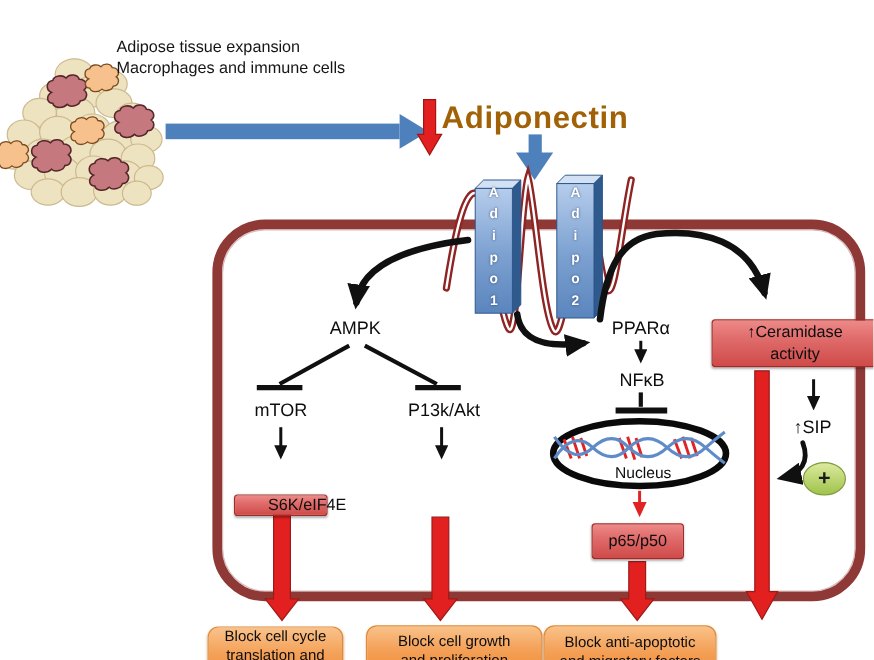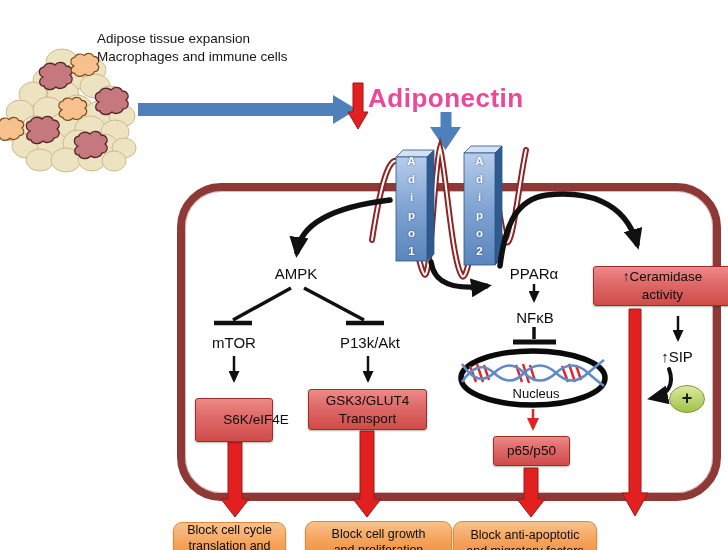--- a/index.html
+++ b/index.html
@@ -12,21 +12,21 @@
   
   .membrane{
     left:177px;top:155px;width:544px;height:318px;box-sizing:border-box;
     border:8px solid #8f3937;border-radius:44px;z-index:1;
     box-shadow:inset 0 0 0 1px rgba(143,57,55,.35);
   }
   
   .lbl{white-space:nowrap;z-index:4;}
   .ctr{transform:translateX(-50%);text-align:center;}
   .top-note{left:97px;top:2px;font-size:13.5px;line-height:1.32;color:#161616;}
-  .adiponectin{left:368px;top:55px;font-size:26px;font-weight:bold;letter-spacing:.5px;color:#ec4899;}
+  .adiponectin{left:368px;top:55px;font-size:26px;font-weight:bold;letter-spacing:.5px;color:#a16207;}
   .node{font-size:15px;color:#0d0d0d;}
   .nucleus-lbl{font-size:13px;color:#0d0d0d;}
   .sip-lbl{font-size:15px;font-weight:normal;color:#0d0d0d;}
   
   .rbox{
     z-index:4;display:flex;align-items:center;justify-content:center;text-align:center;
     background:linear-gradient(180deg,#ee8a88 0%,#e06d6c 38%,#cf4b49 100%);
     border:1px solid #a02c28;border-radius:3px;font-size:13.5px;line-height:1.3;
     color:#0d0d0d;box-shadow:0 1px 2px rgba(0,0,0,.3);padding:2px 4px;box-sizing:border-box;
   }
@@ -215,22 +215,21 @@
 
   <div class="abs lbl node ctr" style="left:296px;top:237px;">AMPK</div>
   <div class="abs lbl node ctr" style="left:234px;top:306px;">mTOR</div>
   <div class="abs lbl node ctr" style="left:370px;top:306px;">P13k/Akt</div>
   <div class="abs lbl node ctr" style="left:534px;top:237px;">PPARα</div>
   <div class="abs lbl node ctr" style="left:535px;top:281px;">NFκB</div>
   <div class="abs lbl nucleus-lbl ctr" style="left:536px;top:358px;">Nucleus</div>
   <div class="abs lbl sip-lbl ctr" style="left:677px;top:320px;">↑SIP</div>
   <div class="abs lbl plus" style="left:687px;top:371px;">+</div>
 
-  <div class="abs rbox" style="left:195px;top:370px;width:78px;height:44px;padding-left:48px;">S6K/eIF4E</div>
-  <div class="abs rbox" style="left:308px;top:361px;width:119px;height:41px;padding:0 12px;">GSK3/GLUT4 Transport</div>
+  <div class="abs rbox" style="left:195px;top:384px;width:78px;height:18px;padding-left:48px;">S6K/eIF4E</div>
   <div class="abs rbox" style="left:493px;top:408px;width:77px;height:30px;text-align:right;">p65/p50</div>
   <div class="abs rbox" style="left:593px;top:238px;width:139px;height:40px;padding:0 10px;">↑Ceramidase activity</div>
 
   <div class="abs obox" style="left:173px;top:494px;width:113px;height:50px;padding:0 6px;">Block cell cycle translation and angiogenesis</div>
   <div class="abs obox" style="left:305px;top:493px;width:147px;height:44px;padding:0 18px;">Block cell growth and proliferation</div>
   <div class="abs obox" style="left:453px;top:493px;width:144px;height:46px;padding:0 12px;">Block anti-apoptotic and migratory factors</div>
 
 </div>
 
 </body></html>

